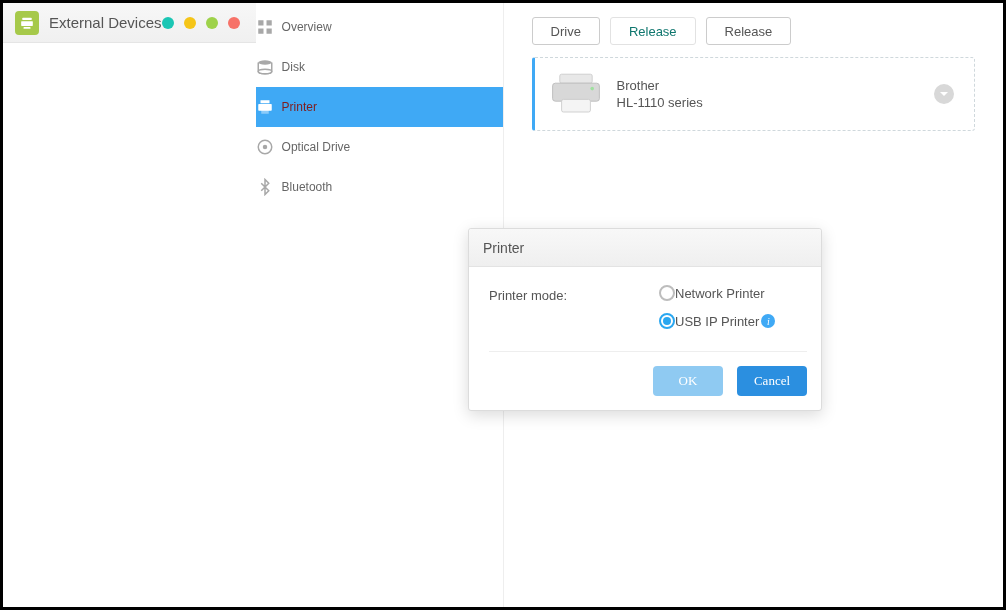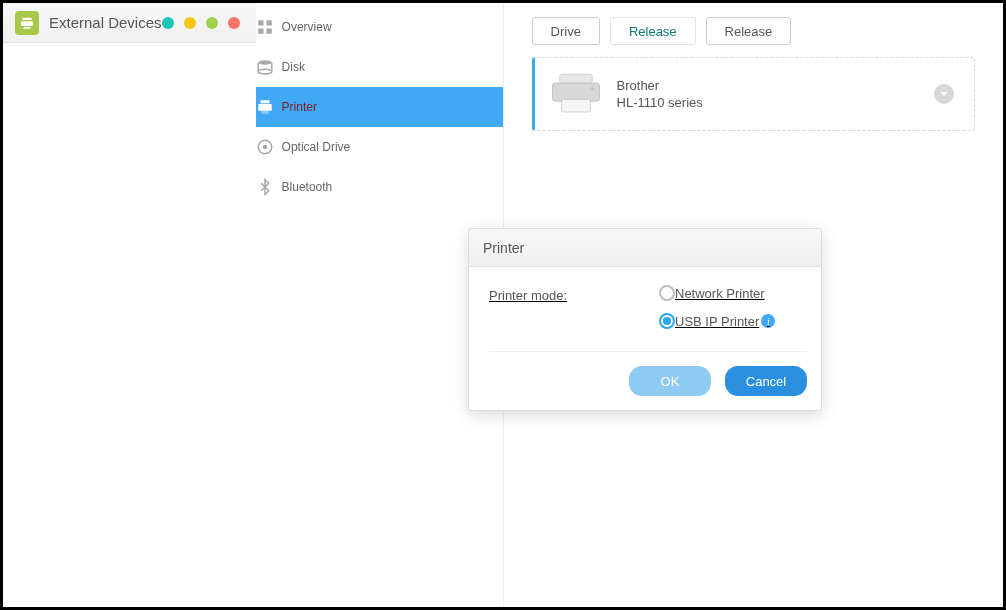--- a/index.html
+++ b/index.html
@@ -147,21 +147,20 @@
     border-bottom: 1px solid #e3e3e3;
     display: flex;
     align-items: center;
     padding: 0 14px;
     font-size: 14px;
     color: #555;
     border-radius: 3px 3px 0 0;
   }
   .modal-body {
     padding: 18px 14px 0 20px;
-    text-decoration: underline;
   }
   .form-row { display: flex; }
   .form-label {
     font-size: 13px;
     color: #555;
     width: 170px;
     padding-top: 3px;
   }
   .options { display: flex; flex-direction: column; gap: 12px;}
   .radio-row {
@@ -205,26 +204,27 @@
     border-top: 1px solid #eee;
     margin: 22px 0 0 0;
   }
   .modal-footer {
     display: flex;
     justify-content: flex-end;
     gap: 14px;
     padding: 14px;
   }
   .mbtn {
-    width: 82px; height: 30px;
+    width: 70px; height: 30px;
     border: none;
-    border-radius: 13px;
+    border-radius: 4px;
     font-size: 13px;
     color: #fff;
     cursor: pointer;
+    font-family: Liberation Serif, serif;
   }
   .mbtn-ok { background: #8fcaf2; }
   .mbtn-cancel { background: #2b8fe0; }
 </style>
 </head>
 <body>
 
 <div class="window">
   <div class="titlebar">
     <div class="app-icon">

